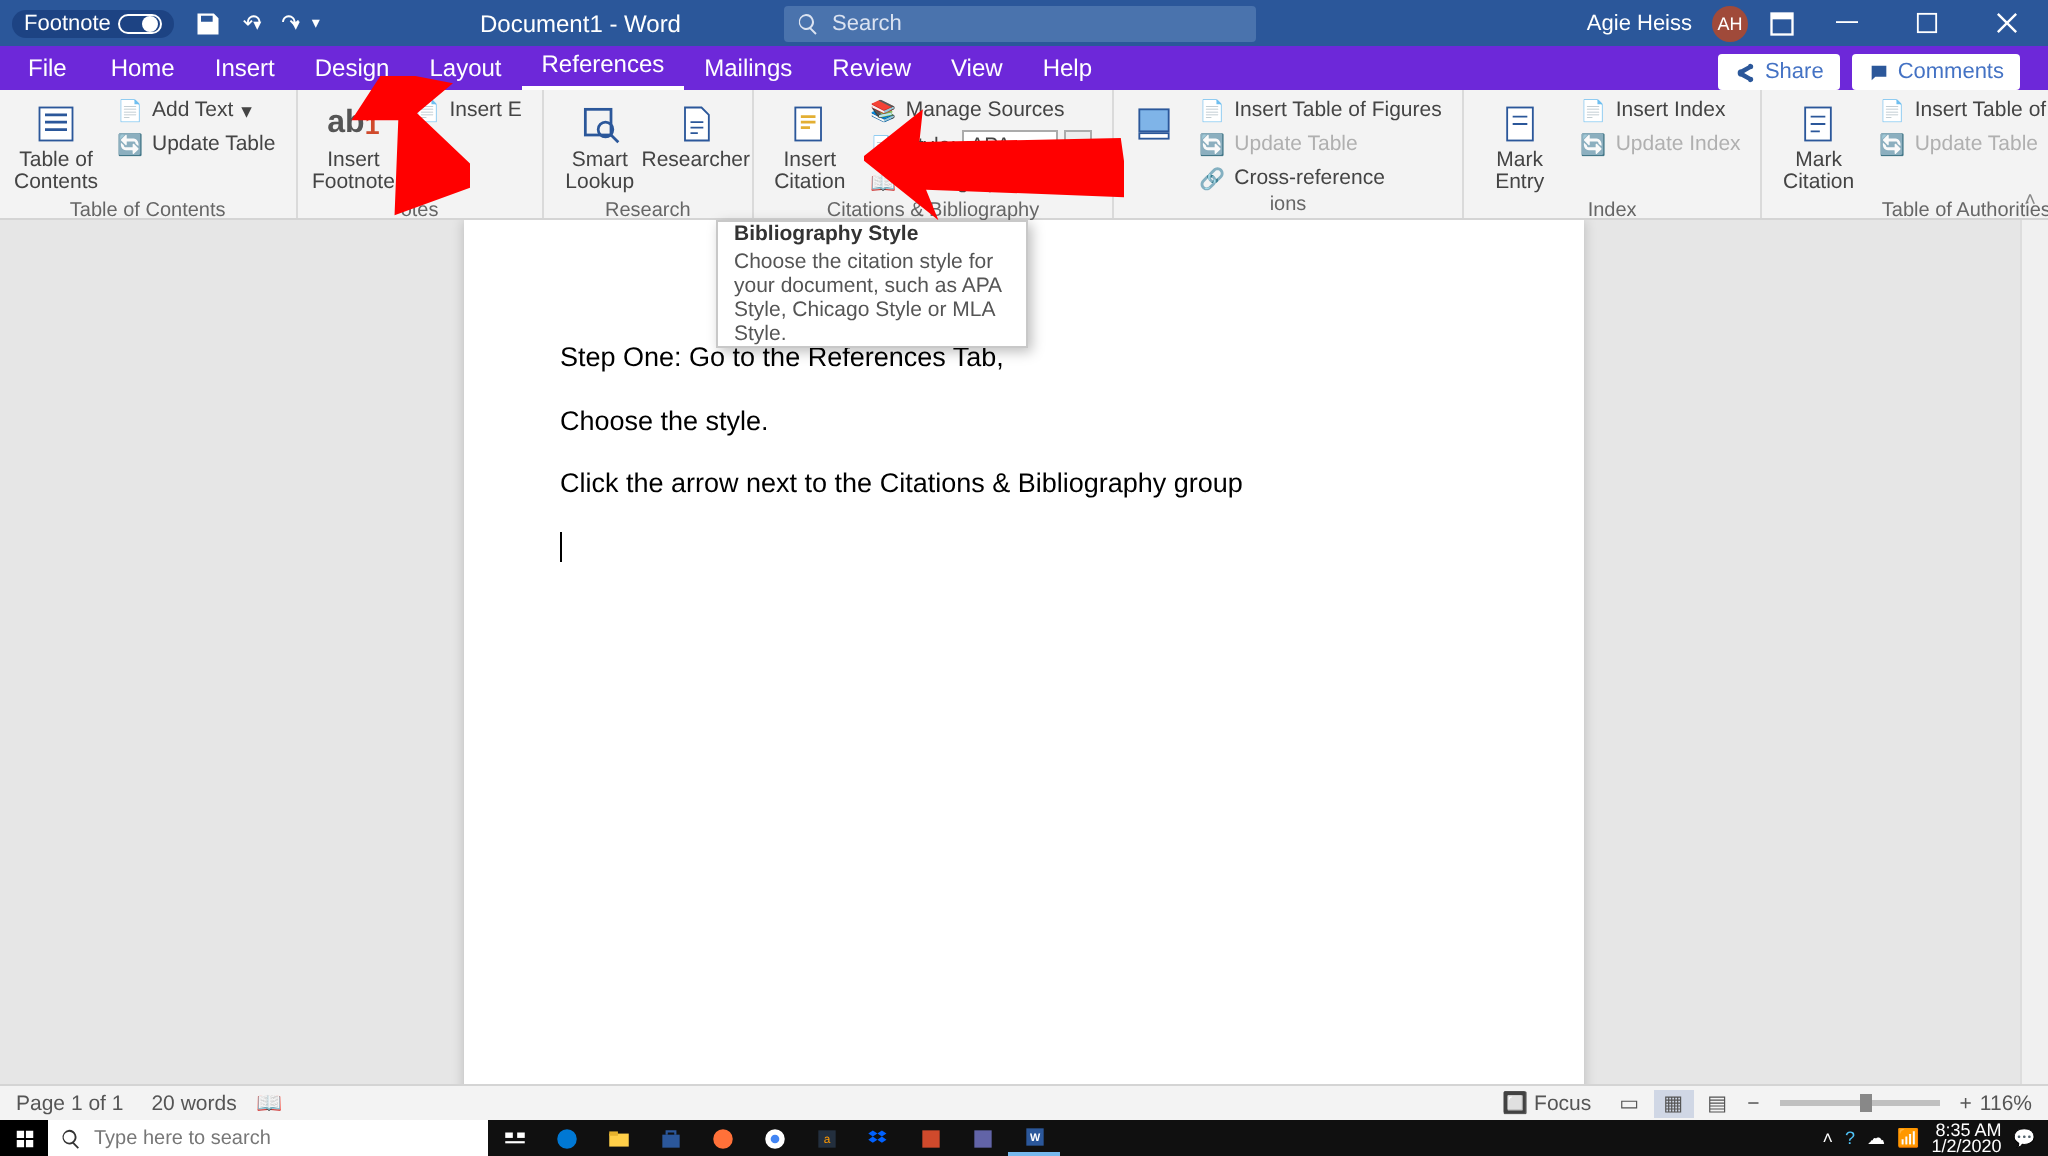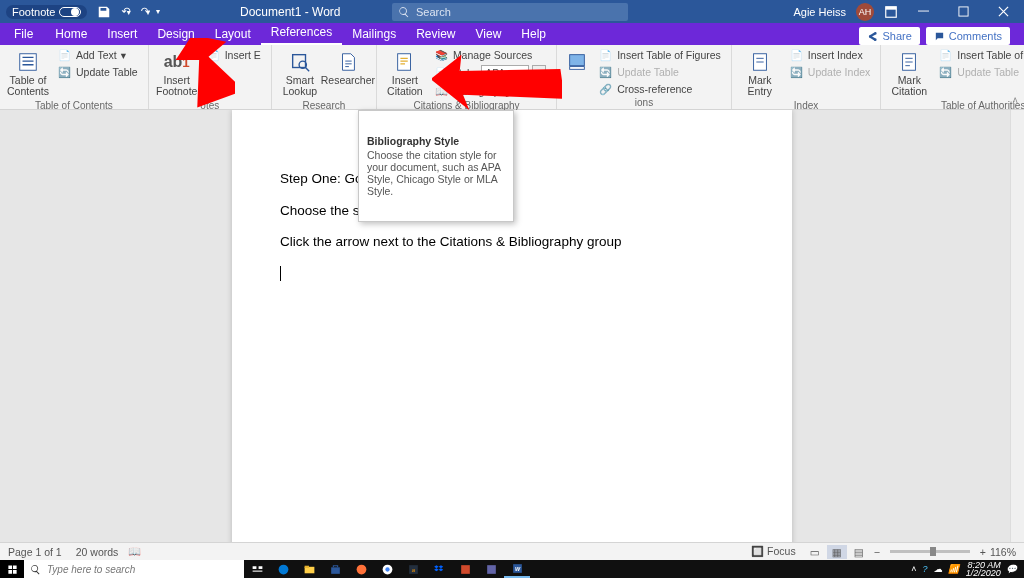--- a/index.html
+++ b/index.html
@@ -41,21 +41,21 @@
 .smallcol { display:flex; flex-direction:column; gap:1px;}
 .smallbtn { display:flex; align-items:center; gap:4px; padding:1px 4px; font-size:10.5px; color:#444; white-space:nowrap;}
 .smallbtn.disabled{color:#b0b0b0;}
 .smallbtn .sicon{width:14px;height:14px;display:inline-flex;align-items:center;justify-content:center;}
 .style-row { display:flex; align-items:center; gap:3px;}
 .style-input { width:48px; height:16px; border:1px solid #ababab; background:#fff; font-size:10.5px; padding:0 3px; display:flex; align-items:center;}
 .style-dd { width:14px; height:16px; border:1px solid #ababab; background:#eee; display:flex; align-items:center; justify-content:center;}
 .ribbon .collapse { position:absolute; right:6px; bottom:3px; font-size:10px; color:#888;}
 
 
-.tooltip { position:absolute; left:358px; top:110px; width:156px; background:#fff; border:1px solid #c8c8c8; box-shadow:2px 2px 6px rgba(0,0,0,.25); padding:24px 8px; font-size:10.5px; color:#555; z-index:50;}
+.tooltip { position:absolute; left:358px; top:110px; width:156px; background:#fff; border:1px solid #c8c8c8; box-shadow:2px 2px 6px rgba(0,0,0,.25); padding:0 8px; font-size:10.5px; color:#555; z-index:50;}
 .tooltip .tt-title{font-weight:600;color:#333;margin-bottom:2px;}
 
 
 .arrow { position:absolute; z-index:60;}
 .arrow svg{display:block;}
 
 
 .docarea { position:absolute; left:0; right:0; top:110px; bottom:36px; background:#e6e6e6; display:flex; justify-content:center; overflow:hidden;}
 .page { width:560px; min-height:700px; background:#fff; box-shadow:0 0 6px rgba(0,0,0,.2); margin-top:0; padding:60px 48px 48px 48px; font-family:"Times New Roman", serif; font-size:13.5px; color:#000;}
 .page p { margin-bottom:14px; line-height:1.3;}
@@ -67,21 +67,21 @@
 
 
 .statusbar { position:absolute; left:0; right:0; bottom:18px; height:18px; background:#f3f3f3; border-top:1px solid #d4d4d4; display:flex; align-items:center; padding:0 8px; font-size:10.5px; color:#555;}
 .statusbar .spacer{flex:1}
 .statusbar .vbtn{width:20px;height:14px;display:flex;align-items:center;justify-content:center;border:1px solid transparent;margin:0 1px;}
 .statusbar .vbtn.active{background:#d0d7e5;}
 .statusbar .zoom-slider{width:80px;height:3px;background:#c0c0c0;margin:0 6px;position:relative;}
 .statusbar .zoom-slider::after{content:"";position:absolute;left:50%;top:-3px;width:6px;height:9px;background:#888;}
 
 
-.taskbar { position:absolute; left:0; right:0; bottom:0; height:18px; background:#101010; display:flex; align-items:center; color:#fff;font-style:italic;}
+.taskbar { position:absolute; left:0; right:0; bottom:0; height:18px; background:#101010; display:flex; align-items:center; color:#fff;}
 .taskbar .start{width:24px;height:18px;display:flex;align-items:center;justify-content:center;background:#000;}
 .taskbar .start svg{width:11px;height:11px;fill:#fff;}
 .taskbar .searchbox{width:220px;height:18px;background:#fff;color:#777;display:flex;align-items:center;padding:0 6px;font-size:10px;}
 .taskbar .searchbox svg{width:11px;height:11px;fill:#333;margin-right:6px;}
 .taskbar .tbicons{display:flex;height:18px;}
 .taskbar .tbicon{width:26px;height:18px;display:flex;align-items:center;justify-content:center;}
 .taskbar .tbicon svg{width:13px;height:13px;}
 .taskbar .tray{margin-left:auto;display:flex;align-items:center;gap:6px;padding-right:6px;font-size:9px;}
 .taskbar .tray .clock{text-align:right;line-height:8px;}
 .taskbar .tbicon.active{border-bottom:2px solid #76b9ed;}
@@ -466,18 +466,18 @@
           <text x="12" y="16" font-size="10" fill="#fff" text-anchor="middle" font-weight="700">W</text>
         </svg>
       </div>
   </div>
   <div class="tray">
     <span>˄</span>
     <span style="color:#4fc3f7">?</span>
     <span>☁</span>
     <span>📶</span>
     <div class="clock">
-      <div>8:20 AM</div>
+      <div>8:35 AM</div>
       <div>1/2/2020</div>
     </div>
     <span>💬</span>
   </div>
 </div>
 
 </body></html>

